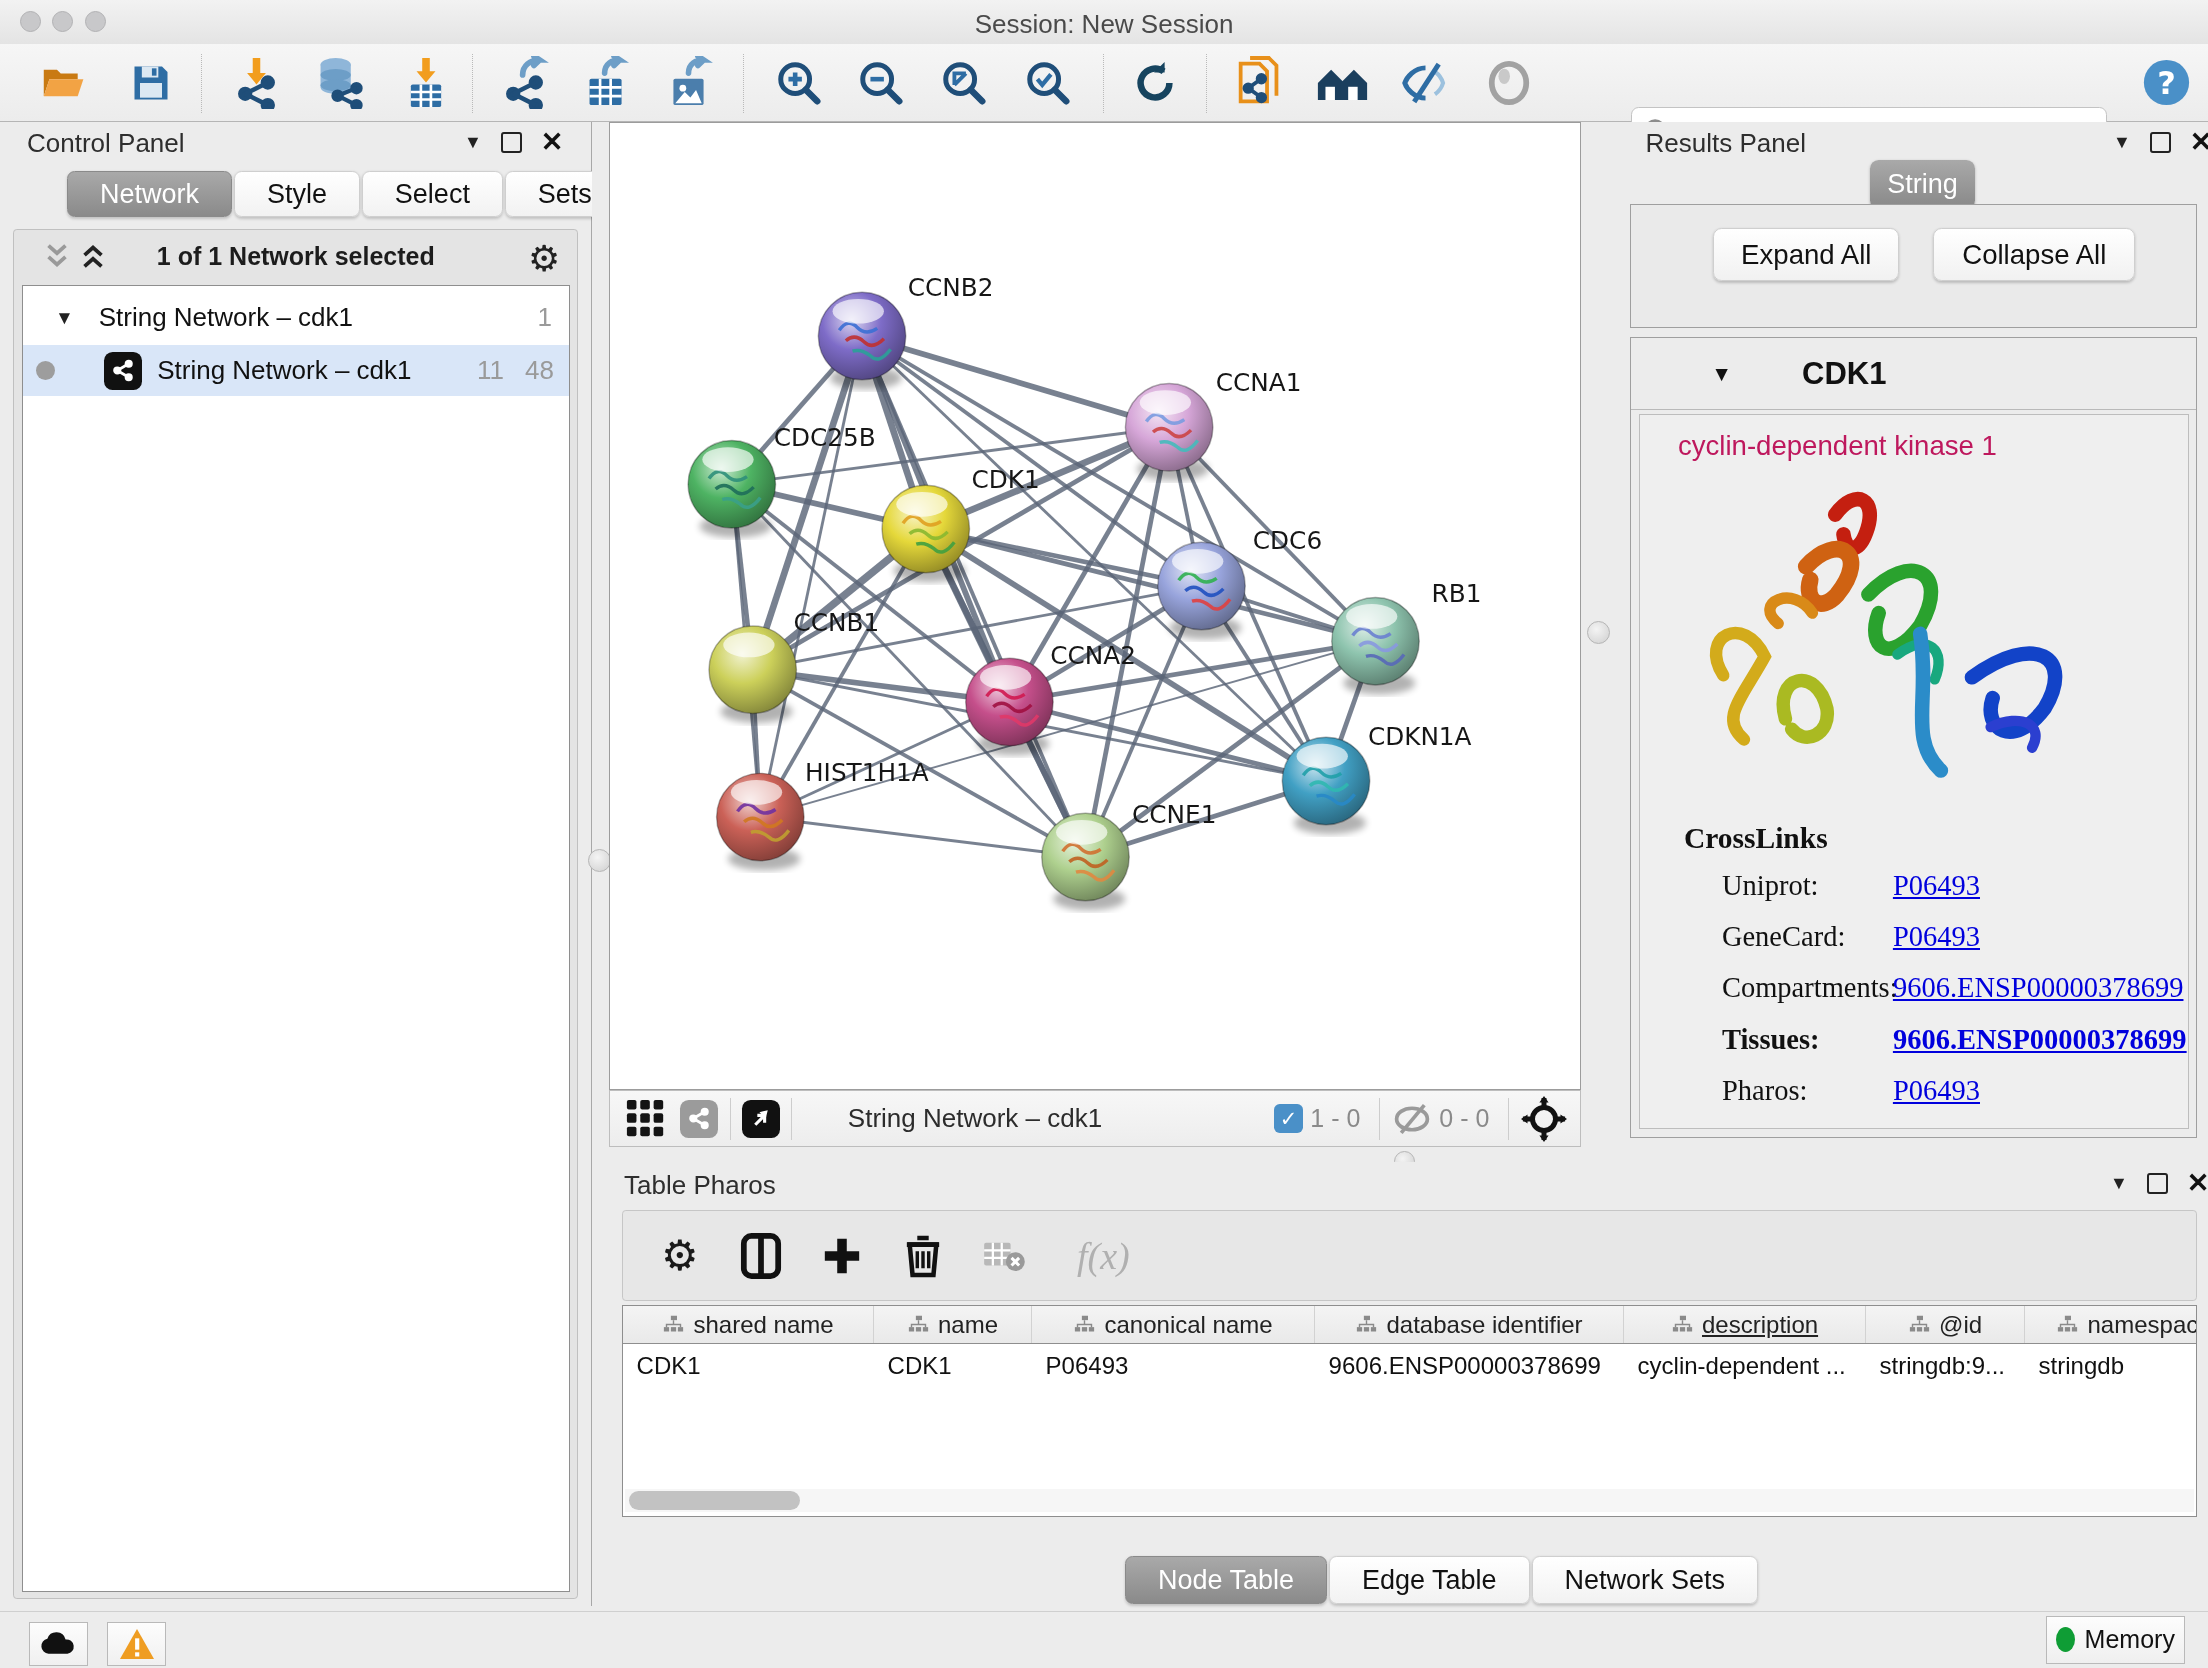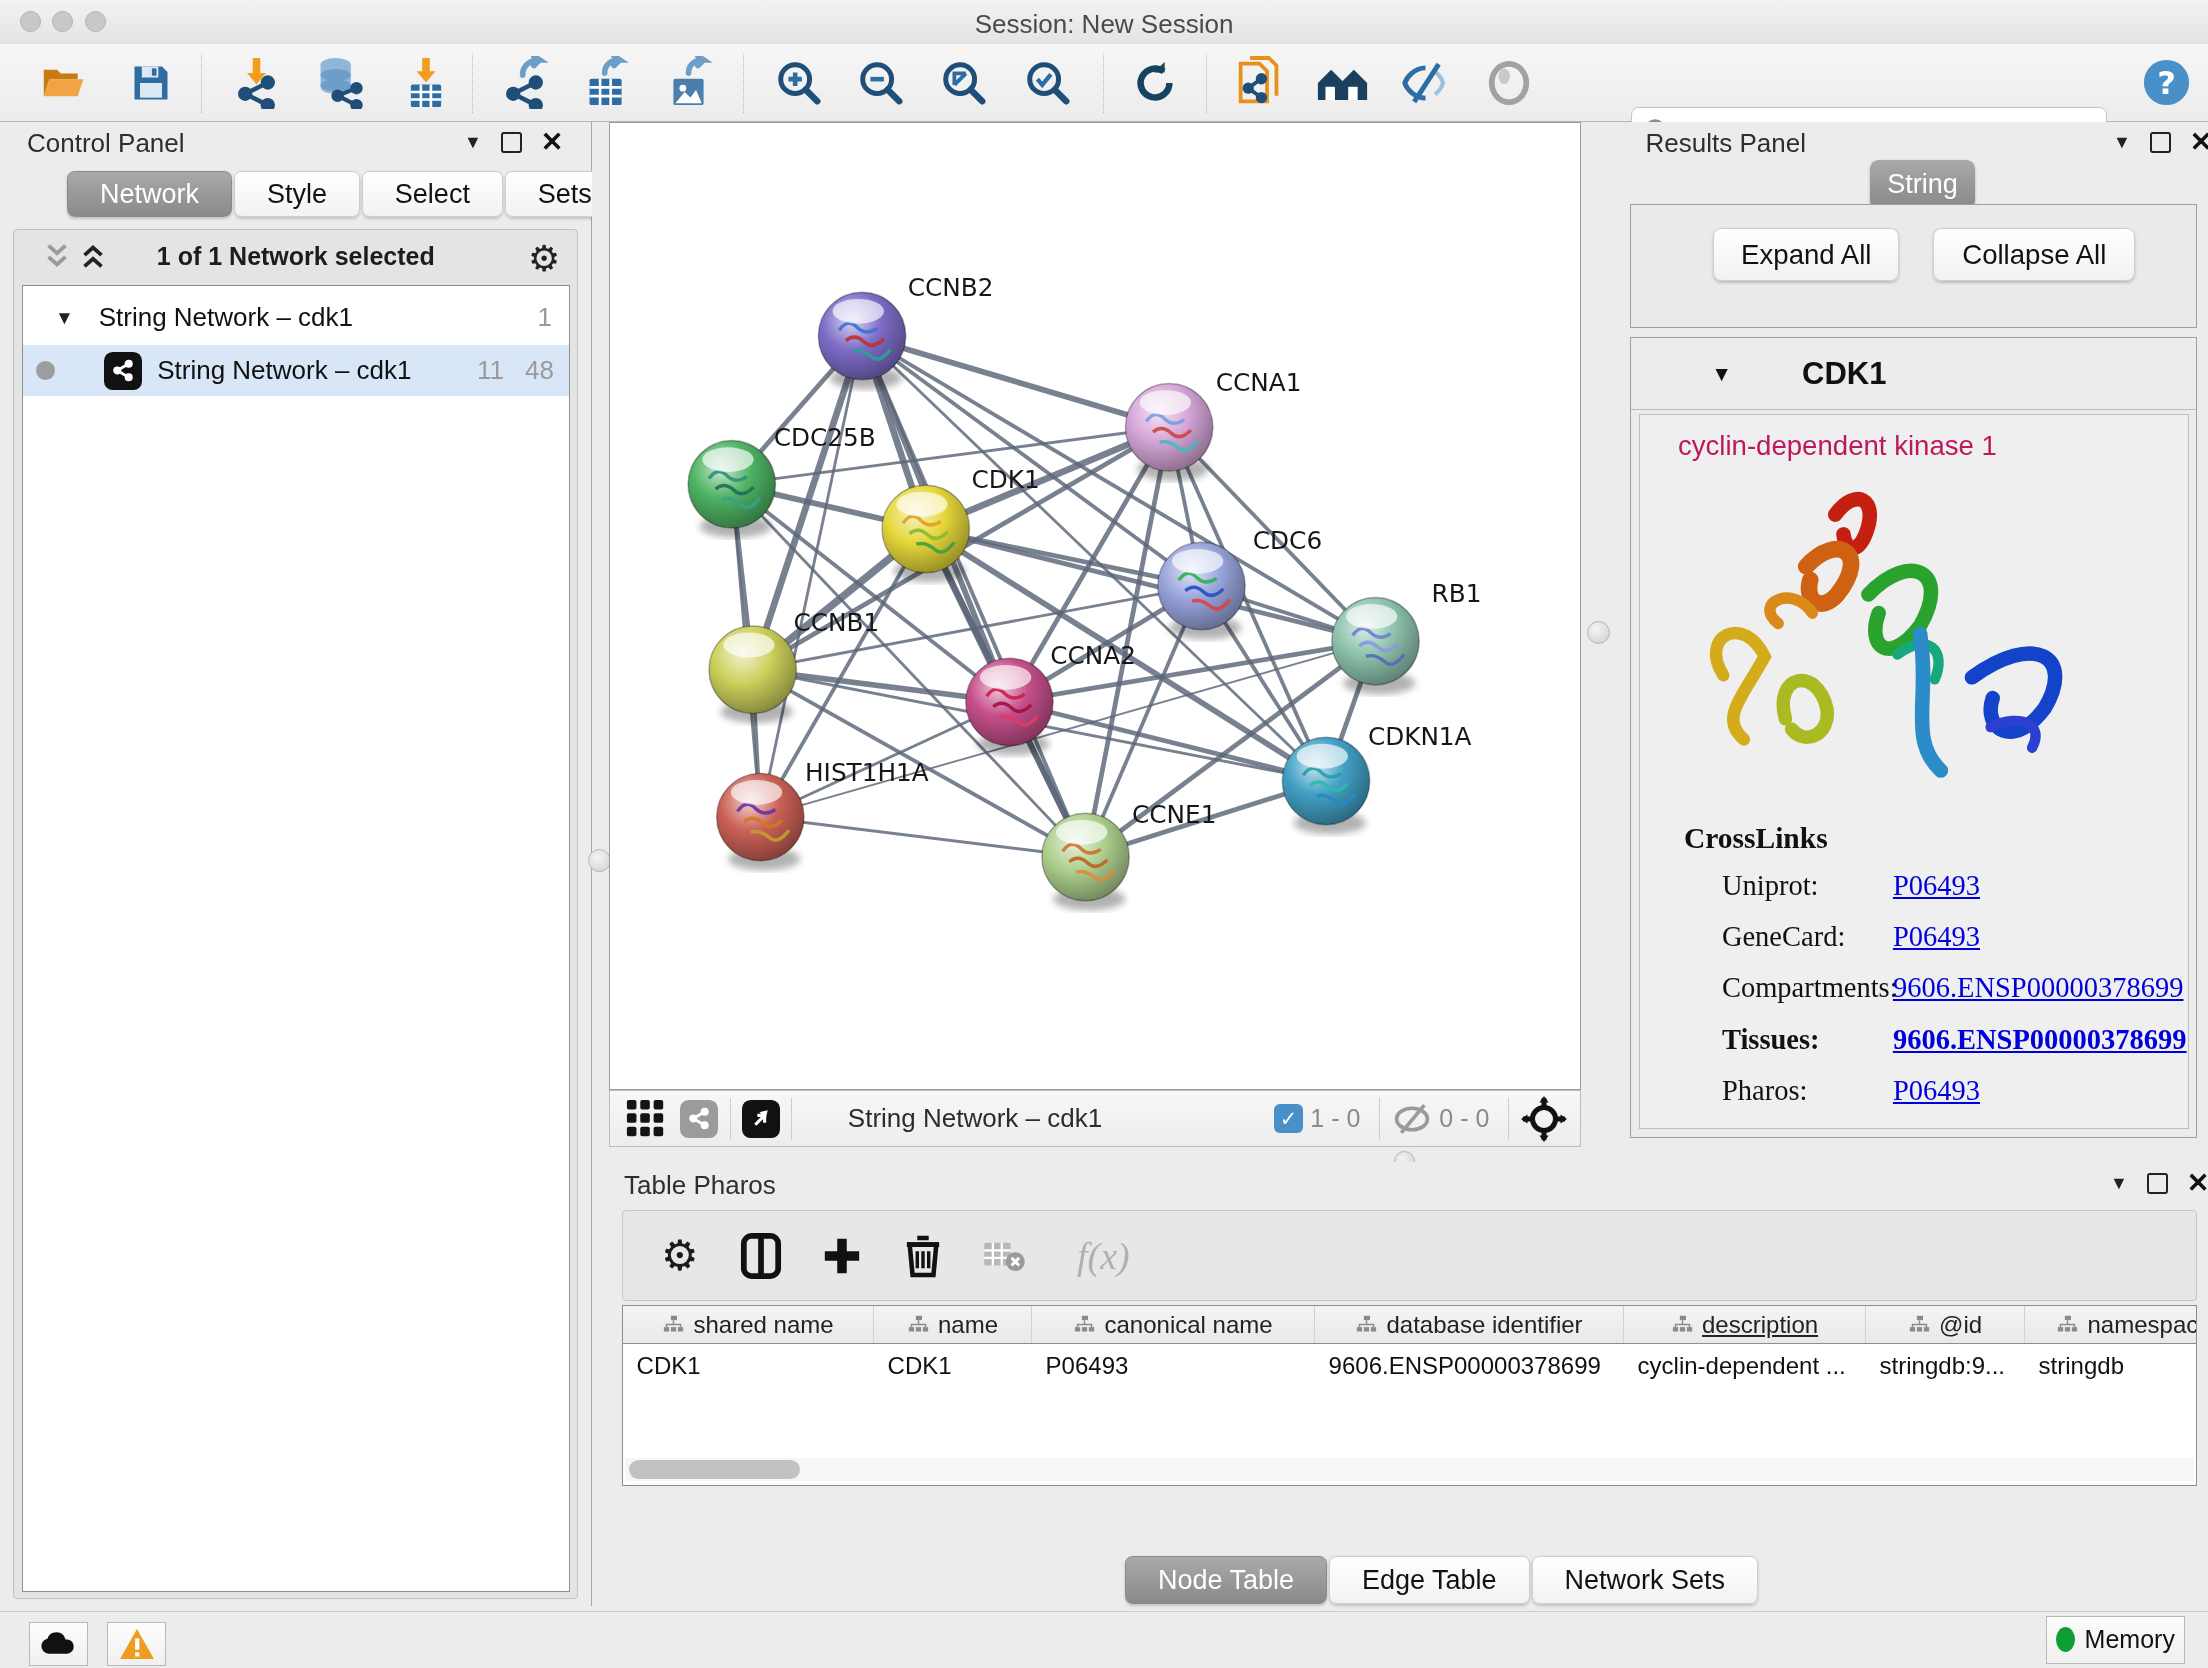--- a/index.html
+++ b/index.html
@@ -91,21 +91,21 @@
     position:absolute; left:44px; top:407px; }
   .xl-row { position:absolute; left:82px; width:457px; height:51px; font-family:"Liberation Serif", serif; font-size:28.5px; color:#111; }
   .xl-row a { position:absolute; left:171px; color:#0000dd; text-decoration:underline; white-space:nowrap; }
 
   
   .table-panel { position:absolute; left:609px; top:1162px; width:1600px; height:443px; background:#ececec; }
   .tp-toolbar { position:absolute; left:13.3px; top:48px; width:1575px; height:91px;
     background:#e7e7e7; border:1px solid #c6c6c6; border-radius:3.8px; display:flex; align-items:center; }
   .tpbtn { margin-left:32px; display:flex; align-items:center; justify-content:center; width:49px; height:49px; }
   .fx { font-family:"Liberation Serif", serif; font-style:italic; font-size:38px; color:#b0b0b0; }
-  .tp-table { position:absolute; left:13.3px; top:143px; width:1575px; height:181px;
+  .tp-table { position:absolute; left:13.3px; top:143px; width:1575px; height:212px;
     background:#fff; border:1.9px solid #8e8e8e; overflow:hidden;text-align:right; }
   .thead { display:flex; height:38px; background:linear-gradient(#f4f4f4,#e9e9e9); border-bottom:1.9px solid #8e8e8e; }
   .th { display:flex; align-items:center; justify-content:center; gap:9.5px; font-size:24px; color:#222;
     border-right:1px solid #d2d2d2; overflow:hidden; white-space:nowrap; flex:none; }
   .trow { display:flex; height:44px; }
   .td { font-size:24px; color:#111; display:flex; align-items:center; padding-left:13.3px;
     overflow:hidden; white-space:nowrap; flex:none; }
   .hscroll { position:absolute; left:1.9px; bottom:3.8px; width:1569px; height:23px; background:#f6f6f6; }
   .hthumb { position:absolute; left:3.8px; top:1.9px; width:171px; height:19px; border-radius:9.5px; background:#c2c2c2; }
   .tp-tabs { position:absolute; left:516px; top:394px; display:flex; }

